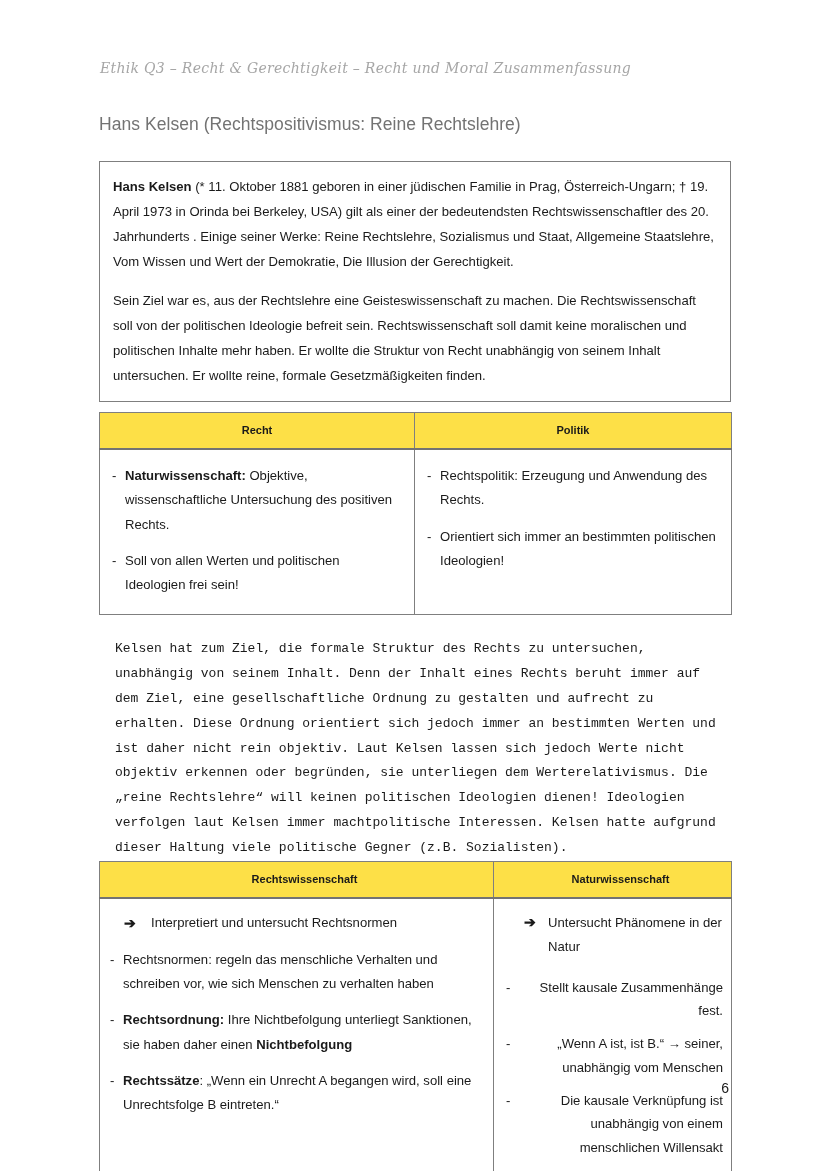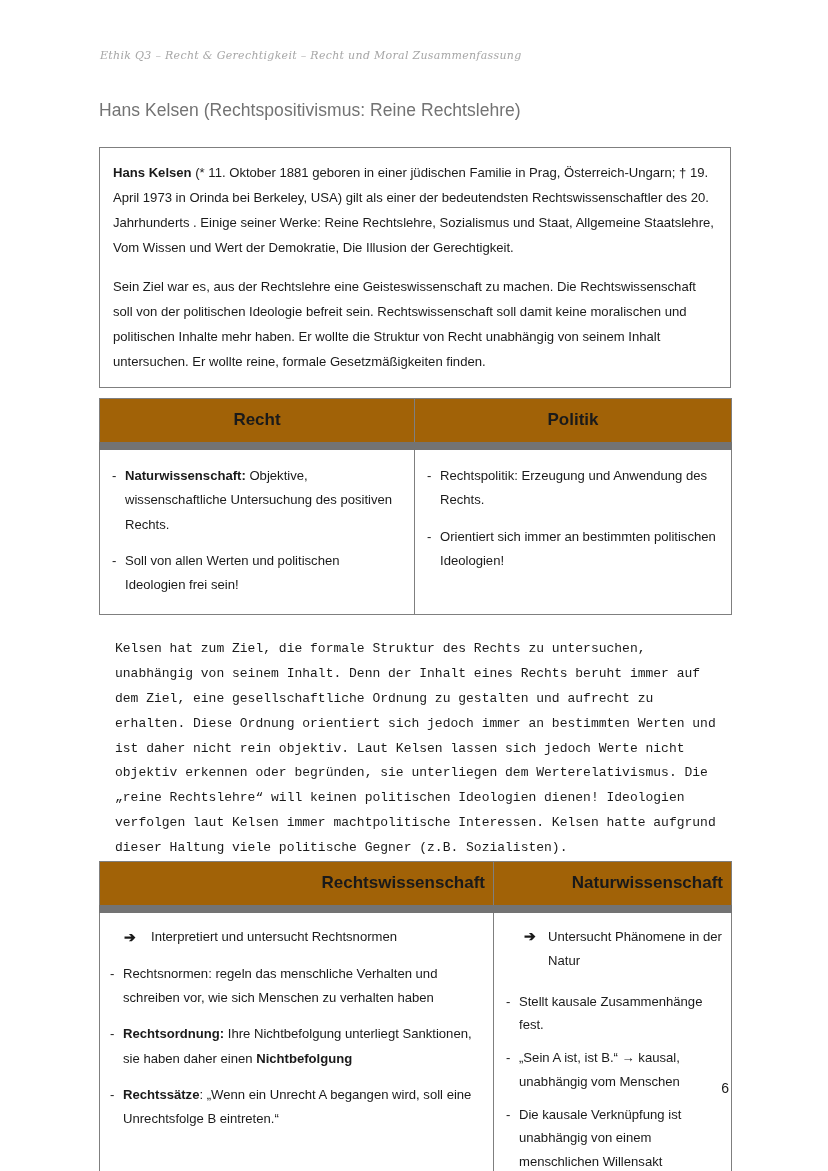--- a/index.html
+++ b/index.html
@@ -28,25 +28,25 @@
     position: absolute;
     left: 99px;
     top: 45px;
     width: 632px;
   }
 
   
   .doc-header {
     font-family: "DejaVu Serif", serif;
     font-style: italic;
-    font-size: 11px;
+    font-size: 14px;
     letter-spacing: 0.3px;
     color: #a6a6a6;
     white-space: nowrap;
-    margin: 4px 0 38px 0;
+    margin: 15px 0 38px 0;
     padding-left: 1px;
   }
 
   
   .doc-title {
     font-size: 17.5px;
     font-weight: 400;
     color: #737373;
     margin: 0 0 26px 0;
     letter-spacing: 0.05px;
@@ -90,40 +90,40 @@
     width: 632px;
     table-layout: fixed;
     margin: 0;
   }
   table.tbl th, table.tbl td {
     border: 1px solid #7f7f7f;
     vertical-align: top;
     box-sizing: border-box;
   }
   table.tbl thead th {
-    background: #a16207;
-    border-bottom: 8px solid #737373;
-    font-size: 17px;
+    background: #fde047;
+    border-bottom: 2px solid #737373;
+    font-size: 11px;
     font-weight: bold;
     padding: 11px 8px 12px 8px;
   }
   table.tbl td {
     padding: 12px 10px 12px 10px;
     font-size: 13.1px;
     line-height: 1.86;
   }
 
   
   #table-recht-politik thead th { text-align: center; }
   #table-recht-politik .col-a { width: 315px; }
   #table-recht-politik .col-b { width: 317px; margin-left: 40px; }
   #table-recht-politik td { padding: 14px 12px 16px 12px; }
 
   
-  #table-wissenschaften thead th { text-align: right; padding-left: 24px; }
+  #table-wissenschaften thead th { text-align: center; padding-left: 24px; }
   #table-wissenschaften .col-a { width: 394px; }
   #table-wissenschaften .col-b { width: 238px; }
   #table-wissenschaften td.left-cell { padding: 12px 12px 14px 10px; }
   #table-wissenschaften td.right-cell { padding: 12px 8px 14px 12px; line-height: 1.78; }
 
   
   ul.dash {
     list-style: none;
     margin: 0;
     padding: 0;
@@ -133,21 +133,21 @@
     padding-left: 13px;
     margin: 0 0 12px 0;
   }
   ul.dash > li:last-child { margin-bottom: 0; }
   ul.dash > li:before {
     content: "-";
     position: absolute;
     left: 0;
     top: 0;
   }
-  ul.dash.tight > li { margin-bottom: 10px; }
+  ul.dash.tight > li { margin-bottom: 10px; text-align: right; }
 
   
   .arrow-item {
     position: relative;
     padding-left: 41px;
     margin: 0 0 12px 0;
     line-height: 1.86;
   }
   .arrow-item .arrow-glyph {
     position: absolute;
@@ -245,21 +245,21 @@
             </ul>
 
           </td>
           <td class="right-cell">
             <div class="arrow-item-right">
               <span class="arrow-glyph">➔</span>
               <span>Untersucht Phänomene in der Natur</span>
             </div>
             <ul class="dash tight">
               <li>Stellt kausale Zusammenhänge fest.</li>
-              <li>„Sein A ist, ist B.“ → kausal, unabhängig vom Menschen</li>
+              <li>„Wenn A ist, ist B.“ → seiner, unabhängig vom Menschen</li>
               <li>Die kausale Verknüpfung ist unabhängig von einem menschlichen Willensakt</li>
 
             </ul>
           </td>
         </tr>
       </tbody>
     </table>
 
   </div>
 

